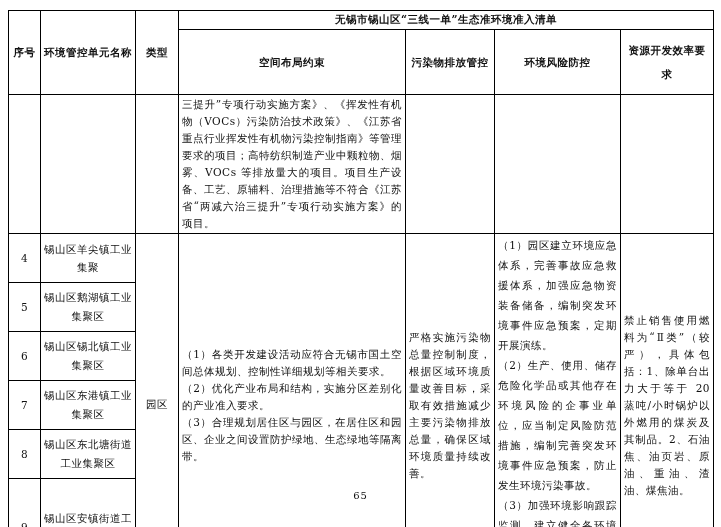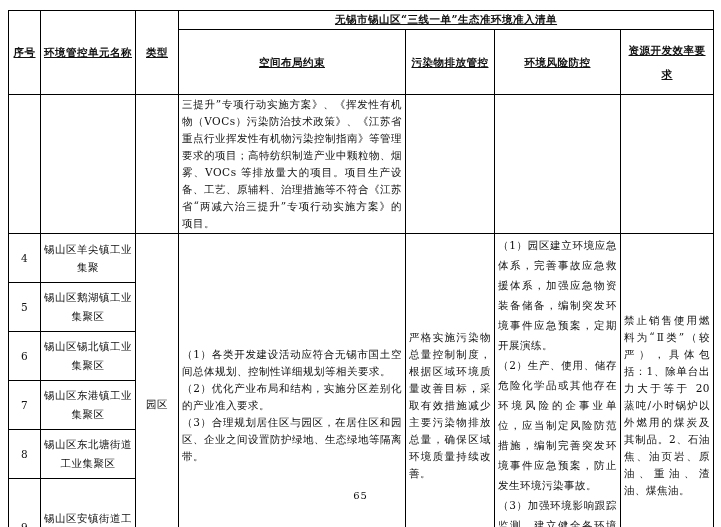--- a/index.html
+++ b/index.html
@@ -11,21 +11,21 @@
   .doc-table{
     border-collapse:collapse;table-layout:fixed;
     margin:10px 0 0 8px;width:705px;
   }
   .doc-table td{
     border:1px solid #000;
     font-size:10.5px;letter-spacing:0.5px;
     vertical-align:middle;padding:1px 3px;
     overflow:hidden;
   }
-  .hdr{font-weight:bold;text-align:center;text-decoration:underline;}
+  .hdr{font-weight:bold;text-align:center;}
   .title-row td{height:16px;}
   .subhdr-row td{height:62px;line-height:2.3;}
   .left-hdr{line-height:1.7;}
   .num-cell{text-align:center;}
   .name-cell{text-align:center;line-height:1.75;padding:1px 4px;margin-top:24px;}
   .type-cell{text-align:center;letter-spacing:2px;font-family:Liberation Mono, monospace;}
   .body-text{
     text-align:justify;white-space:pre-line;
     line-height:17px;padding:3px 6px;
   }

